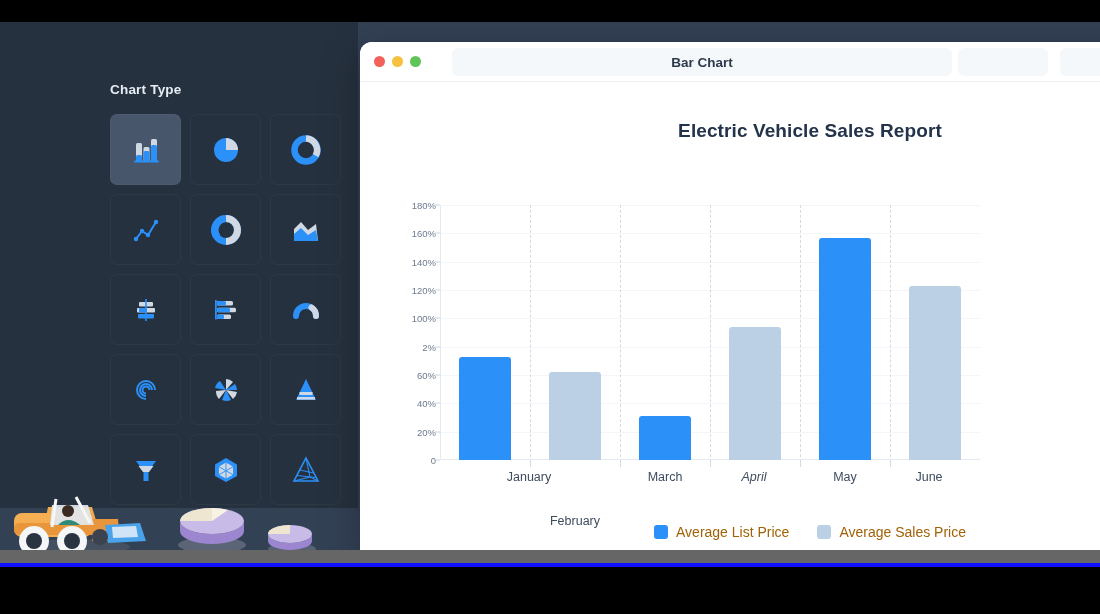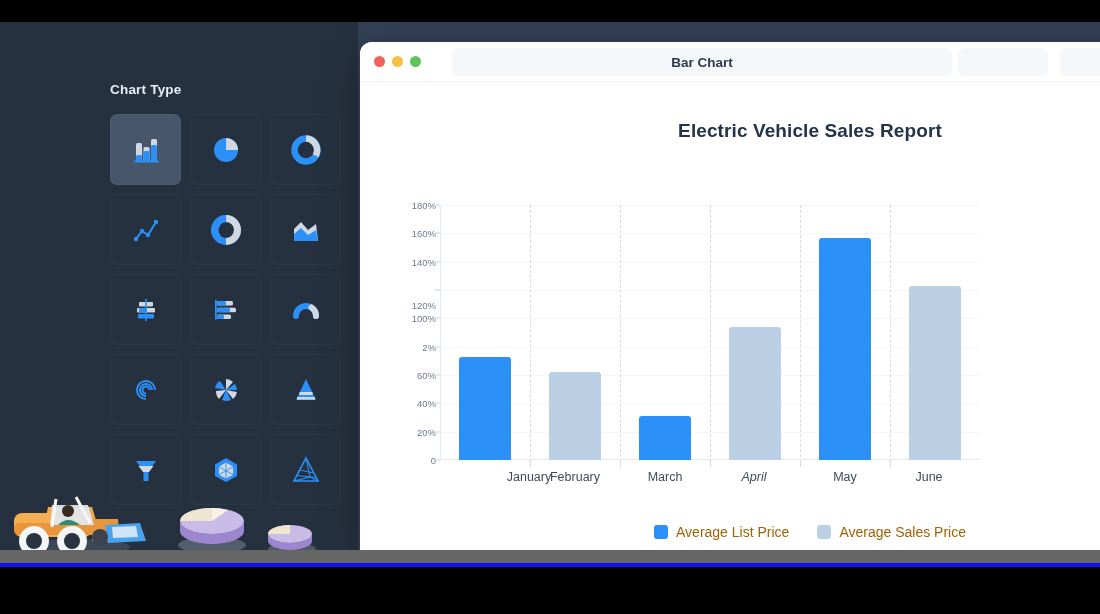--- a/index.html
+++ b/index.html
@@ -11,21 +11,21 @@
   }
   #root { position: relative; width: 1100px; height: 614px; background: #000; }
 
   
   .app-bg {
     position: absolute; left: 0; top: 22px; width: 1100px; height: 528px;
     background: #334155;
   }
   
   .sidebar {
-    position: absolute; left: 0; top: 22px; width: 358px; height: 592px;
+    position: absolute; left: 0; top: 22px; width: 358px; height: 486px;
     background: #26313f;
   }
   .sidebar-title {
     position: absolute; left: 110px; top: 60px;
     font-size: 13.5px; color: #e6ecf3; font-weight: 600; letter-spacing: .2px;
   }
   .tile-grid {
     position: absolute; left: 110px; top: 92px;
     display: grid; grid-template-columns: repeat(3, 71px);
     grid-auto-rows: 71px; gap: 9px;
@@ -318,21 +318,21 @@
       <div class="chart-title">Electric Vehicle Sales Report</div>
 
       <div class="plot">
         <div class="ylabels" id="ylabels">
             <div class="ylab" style="top: 255px;">0</div>
             <div class="ylab" style="top: 226.667px;">20%</div>
             <div class="ylab" style="top: 198.333px;">40%</div>
             <div class="ylab" style="top: 170px;">60%</div>
             <div class="ylab" style="top: 141.667px;">2%</div>
             <div class="ylab" style="top: 113.333px;">100%</div>
-            <div class="ylab" style="top: 100px;">120%</div>
+            <div class="ylab" style="top: 85px;">120%</div>
             <div class="ylab" style="top: 56.6667px;">140%</div>
             <div class="ylab" style="top: 28.3333px;">160%</div>
             <div class="ylab" style="top: 0px;">180%</div>
           </div>
         <div id="hgrids">
             <div class="hgrid" style="top: 226.667px;"></div>
             <div class="hgrid" style="top: 198.333px;"></div>
             <div class="hgrid" style="top: 170px;"></div>
             <div class="hgrid" style="top: 141.667px;"></div>
             <div class="hgrid" style="top: 113.333px;"></div>
@@ -353,21 +353,21 @@
         <div class="bars" id="bars">
             <div class="bar" title="Average List Price: 73%" style="left: 19px; width: 52px; height: 103.417px; background: rgb(43, 144, 248);"></div>
             <div class="bar" title="Average Sales Price: 62%" style="left: 109px; width: 52px; height: 87.8333px; background: rgb(188, 208, 229);"></div>
             <div class="bar" title="Average List Price: 31%" style="left: 199px; width: 52px; height: 43.9167px; background: rgb(43, 144, 248);"></div>
             <div class="bar" title="Average Sales Price: 94%" style="left: 289px; width: 52px; height: 133.167px; background: rgb(188, 208, 229);"></div>
             <div class="bar" title="Average List Price: 157%" style="left: 379px; width: 52px; height: 222.417px; background: rgb(43, 144, 248);"></div>
             <div class="bar" title="Average Sales Price: 123%" style="left: 469px; width: 52px; height: 174.25px; background: rgb(188, 208, 229);"></div>
           </div>
         <div class="xlabels" id="xlabels">
             <div class="xlab" style="left: 45px; margin-left: 44px;">January</div>
-            <div class="xlab" style="left: 135px;">February</div>
+            <div class="xlab" style="left: 135px; margin-top: 44px;">February</div>
             <div class="xlab" style="left: 225px;">March</div>
             <div class="xlab" style="left: 314px; font-style: italic;">April</div>
             <div class="xlab" style="left: 405px;">May</div>
             <div class="xlab" style="left: 489px;">June</div>
           </div>
       <div class="ytick" style="top: 255px;"></div>
           <div class="ytick" style="top: 226.667px;"></div>
           <div class="ytick" style="top: 198.333px;"></div>
           <div class="ytick" style="top: 170px;"></div>
           <div class="ytick" style="top: 141.667px;"></div>

